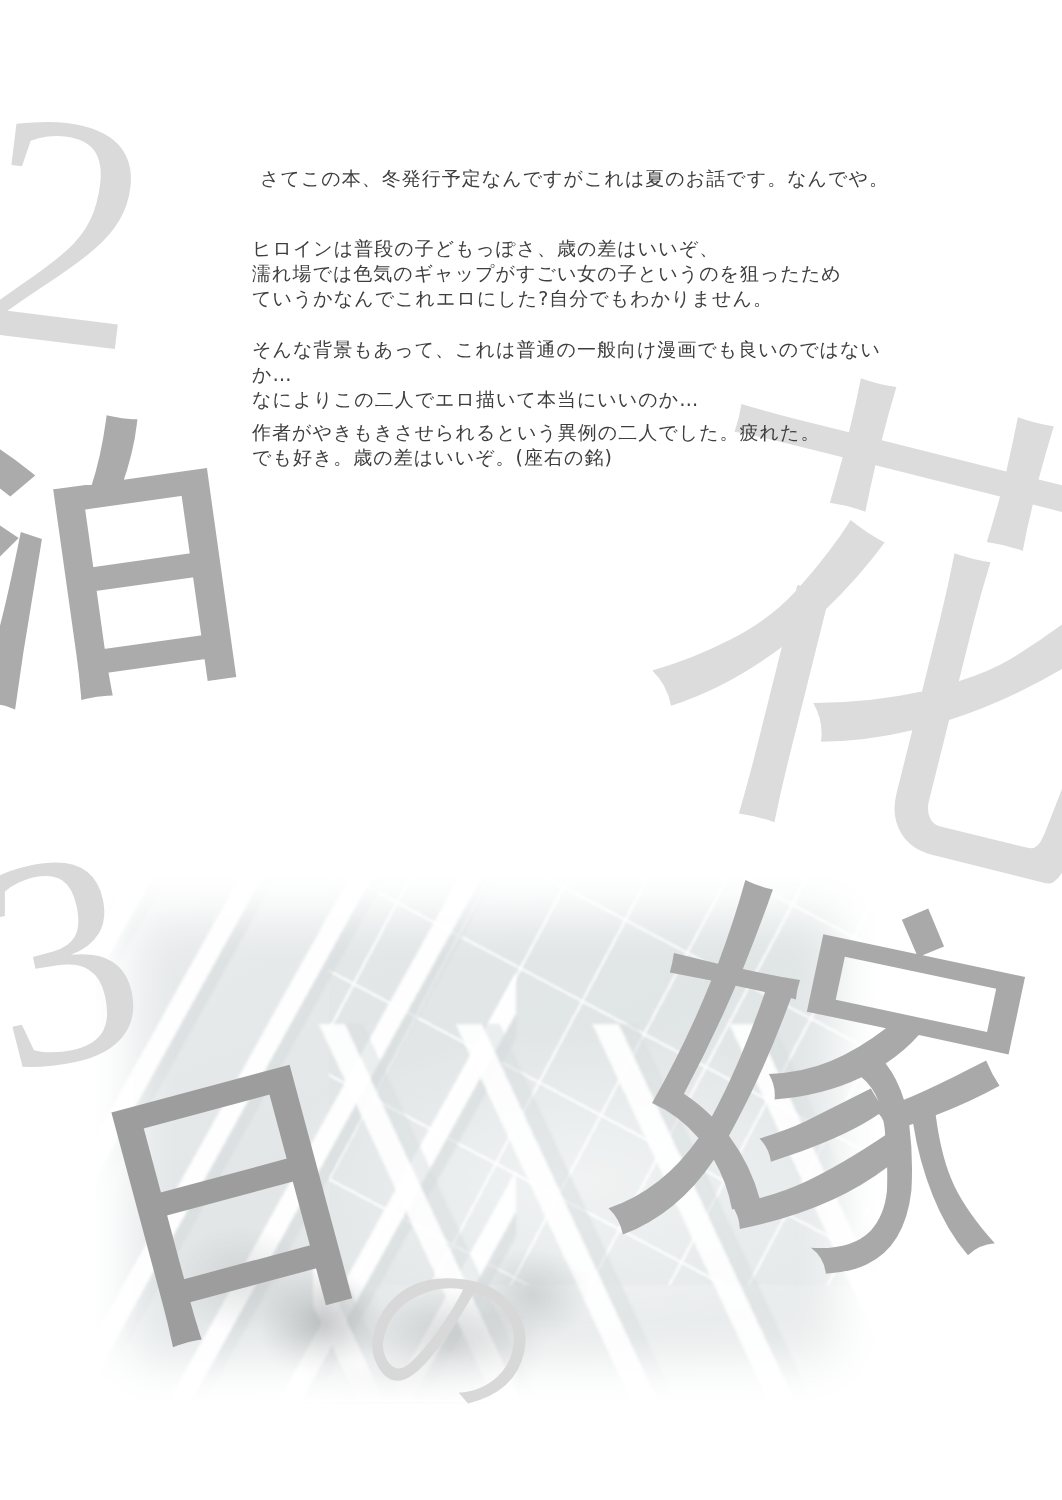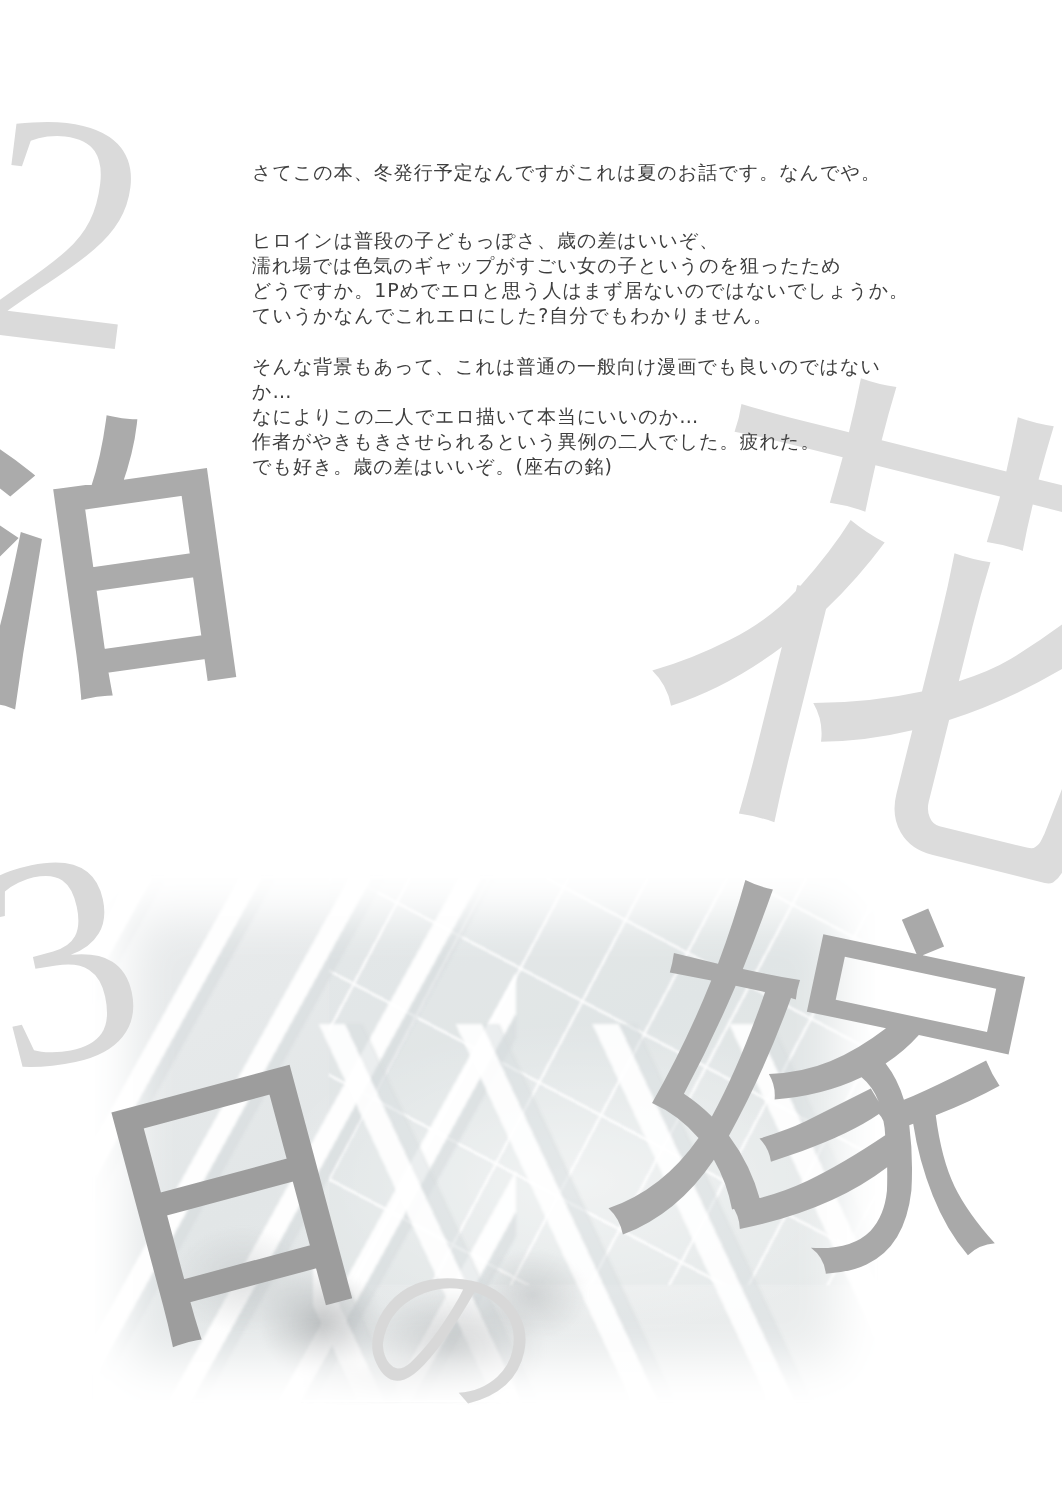--- a/index.html
+++ b/index.html
@@ -56,21 +56,21 @@
   #wm-3    { left:-15px;  top:809px;  font-size:300px; color:#d9d9d9; transform:rotate(-12deg); }
   #wm-nichi{ left:100px;  top:1066px; font-size:265px; color:#9d9d9d; transform:rotate(-15deg); }
   #wm-no   { left:370px;  top:1246px; font-size:165px; color:#d8d8d8; transform:rotate(12deg); font-weight:normal; }
   #wm-hana { left:663px;  top:388px;  font-size:480px; color:#dcdcdc; transform:rotate(14deg); }
   #wm-yome { left:638px;  top:883px;  font-size:400px; color:#a9a9a9; transform:rotate(12deg); }
 
   
   .afterword { position:absolute; left:252px; top:160px; width:660px; z-index:3;
     font-size:19px; line-height:25px; letter-spacing:1px; color:#3e3e3e;
   }
-  .afterword p { margin:0; }
+  .afterword p { margin:8px;font-family:Liberation Mono, monospace; }
   #para-1 { margin-bottom:23px; }
   #para-2 { margin-bottom:43px; }
   #para-3 { margin-bottom:26px; }
 </style>
 </head>
 <body>
 
 <div class="page">
 
   <div class="photo">
@@ -91,21 +91,20 @@
   <div class="wm wm-serif" id="wm-yome">嫁</div>
 
   <div class="afterword">
     <p id="para-1">
       <span>さてこの本、冬発行予定なんですがこれは夏のお話です。なんでや。</span>
     </p>
     <p id="para-2">
       </p>
       <div>ヒロインは普段の子どもっぽさ、歳の差はいいぞ、</div>
       <div>濡れ場では色気のギャップがすごい女の子というのを狙ったため</div>
-      <div>どうですか。1Pめでエロと思う人はまず居ないのではないでしょうか。</div>
       <div>ていうかなんでこれエロにした?自分でもわかりません。</div>
     <p></p>
     <p id="para-3">
       </p>
       <div>そんな背景もあって、これは普通の一般向け漫画でも良いのではないか…</div>
       <div>なによりこの二人でエロ描いて本当にいいのか…</div>
     <p></p>
     <p id="para-4">
       </p>
       <div>作者がやきもきさせられるという異例の二人でした。疲れた。</div>

